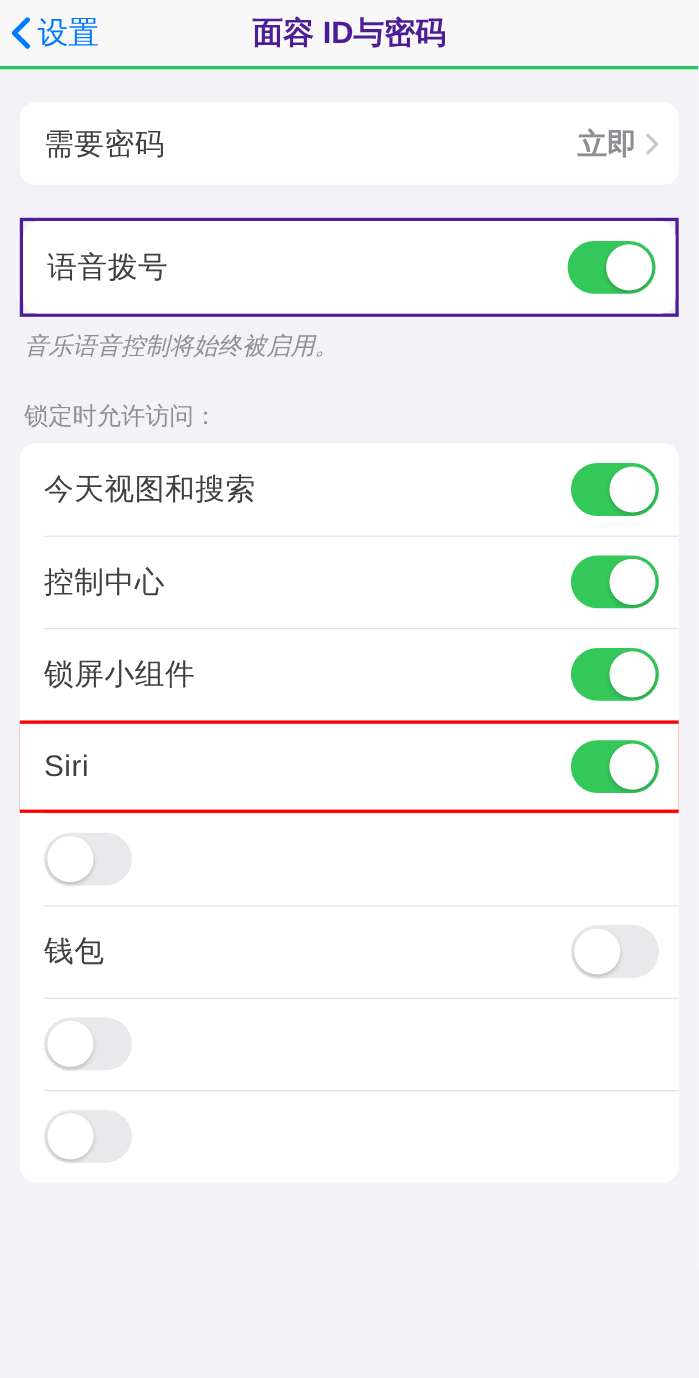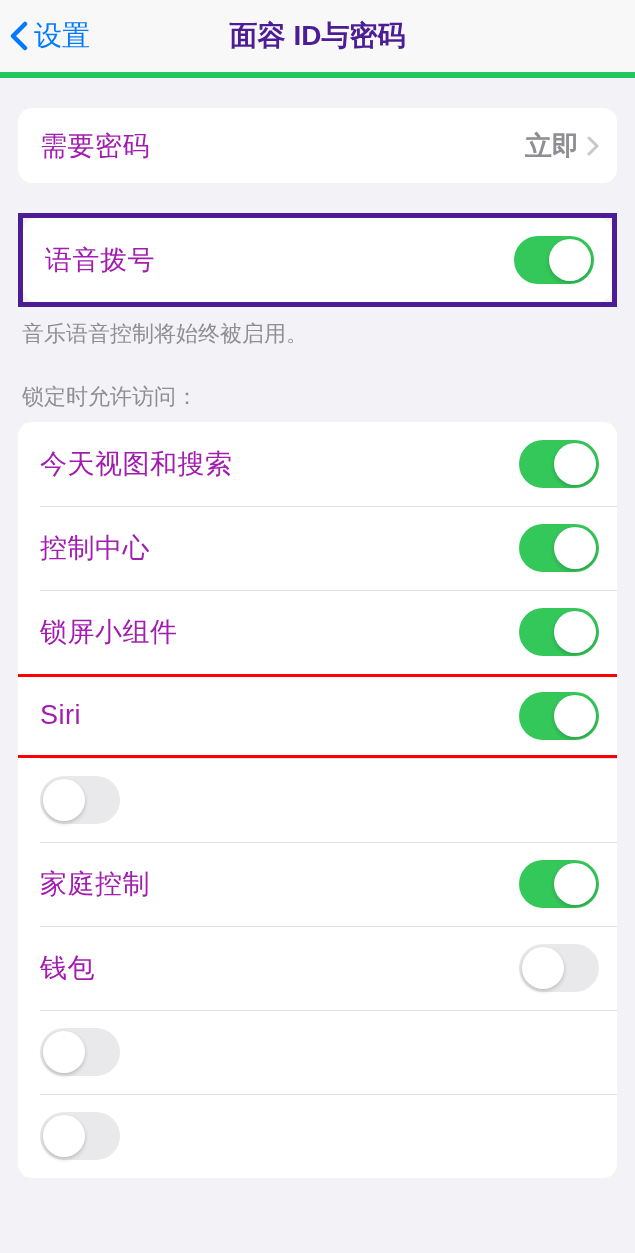--- a/index.html
+++ b/index.html
@@ -9,26 +9,26 @@
       -webkit-font-smoothing: antialiased;
     }
     body {
       font-family: -apple-system, BlinkMacSystemFont, "PingFang SC", "Helvetica Neue", sans-serif;
       background: #f2f2f7;
       width: 635px;
       height: 1253px;
       overflow: hidden;
     }
     .header {
-      height: 78px;
+      height: 63px;
       display: flex;
       align-items: center;
       position: relative;
       background: #f8f8f8;
-      border-bottom: 6px solid #22c55e;
+      border-bottom: 3px solid #22c55e;
     }
     .back-button {
       display: flex;
       align-items: center;
       padding-left: 10px;
       color: #007aff;
       font-size: 28px;
       cursor: pointer;
     }
     .back-chevron {
@@ -71,21 +71,21 @@
       content: "";
       position: absolute;
       top: 0;
       left: 22px;
       right: 0;
       height: 1px;
       background: #e0e0e5;
     }
     .cell-label {
       font-size: 27px;
-      color: #a21caf;
+      color: #404040;
       letter-spacing: 0.5px;
     }
     .cell-value {
       display: flex;
       align-items: center;
       gap: 8px;
     }
     .cell-value-text {
       font-size: 27px;
       color: #8e8e93;
@@ -97,20 +97,21 @@
     }
     .chevron-right svg {
       width: 100%;
       height: 100%;
     }
     .footer-text {
       font-size: 22px;
       color: #8e8e93;
       padding: 12px 22px 0 22px;
       line-height: 1.4;
+      font-style: italic;
     }
     .group-header {
       font-size: 22px;
       color: #8e8e93;
       padding: 0 22px 10px 22px;
       margin-top: 32px;
     }
     .toggle {
       width: 80px;
       height: 48px;
@@ -134,21 +135,21 @@
       top: 3px;
       box-shadow: 0 2px 4px rgba(0,0,0,0.2);
     }
     .toggle.on .toggle-knob {
       right: 3px;
     }
     .toggle.off .toggle-knob {
       left: 3px;
     }
     .highlight-red {
-      border: 5px solid #4c1d95;
+      border: 3px solid #4c1d95;
       border-radius: 0;
       margin: 30px 18px 0 18px;
     }
     .highlight-red .cell-group {
       border-radius: 14px;
       margin: 0;
     }
     .cell.highlighted {
       position: relative;
     }
@@ -238,26 +239,20 @@
           <div class="toggle on">
             <div class="toggle-knob"></div>
           </div>
         </div>
         <div class="cell">
           <div class="toggle off">
             <div class="toggle-knob"></div>
           </div>
         </div>
         <div class="cell">
-          <span class="cell-label">家庭控制</span>
-          <div class="toggle on">
-            <div class="toggle-knob"></div>
-          </div>
-        </div>
-        <div class="cell">
           <span class="cell-label">钱包</span>
           <div class="toggle off">
             <div class="toggle-knob"></div>
           </div>
         </div>
         <div class="cell">
           <div class="toggle off">
             <div class="toggle-knob"></div>
           </div>
         </div>

